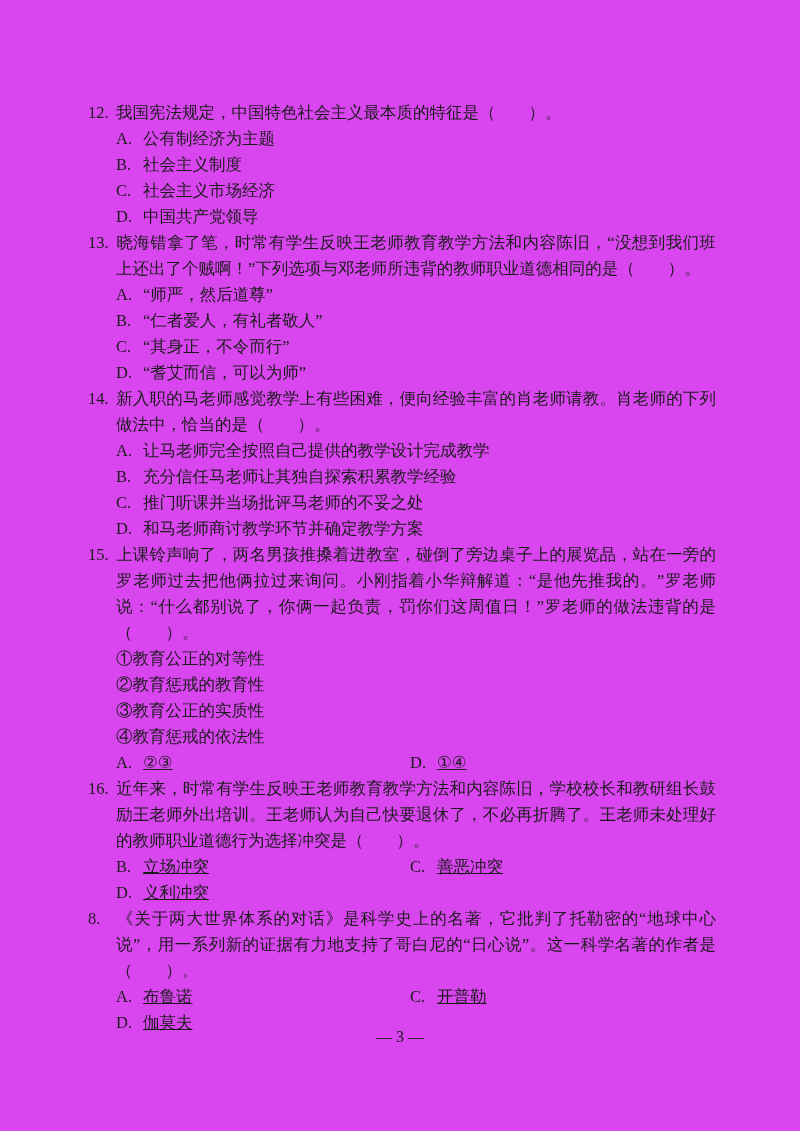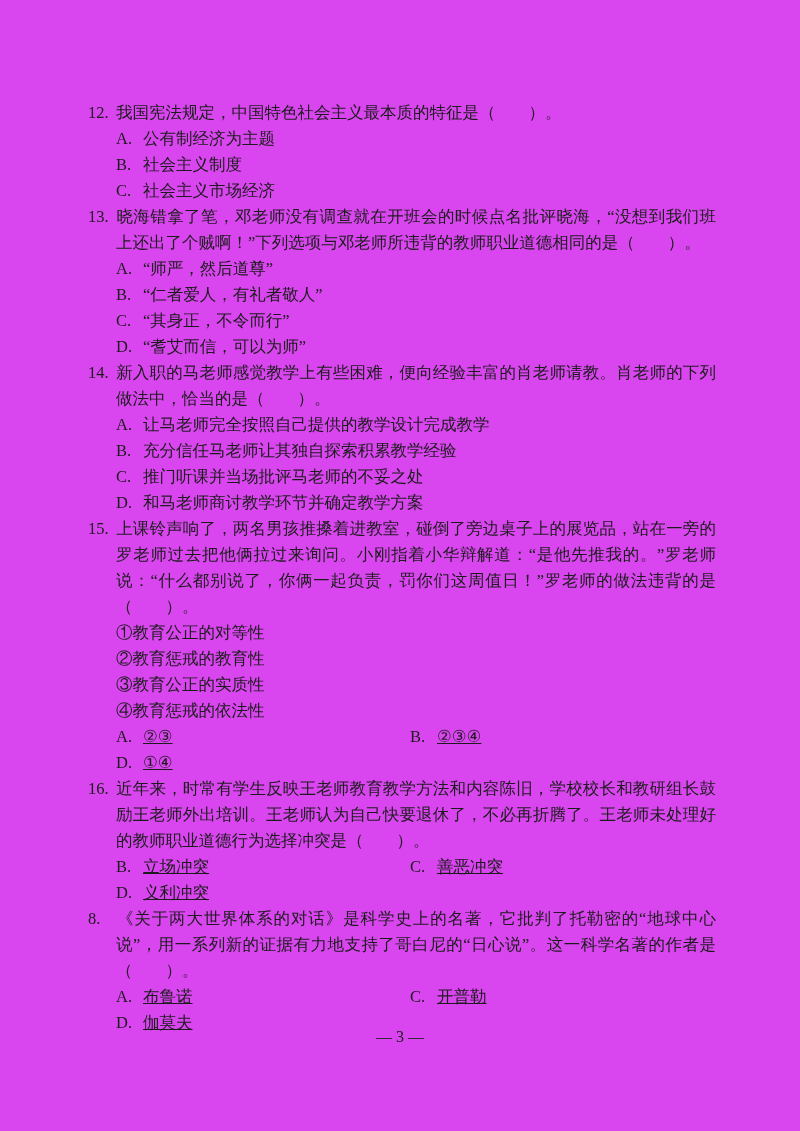--- a/index.html
+++ b/index.html
@@ -63,25 +63,26 @@
 
 <div class="page">
   <div class="content">
 
     <div class="question">
       <p class="stem"><span class="qnum">12.</span><span>我国宪法规定，中国特色社会主义最本质的特征是（　　）。</span></p>
       <div class="options">
         <div class="option-row"><span class="opt-label">A.</span><span class="opt-text">公有制经济为主题</span></div>
         <div class="option-row"><span class="opt-label">B.</span><span class="opt-text">社会主义制度</span></div>
         <div class="option-row"><span class="opt-label">C.</span><span class="opt-text">社会主义市场经济</span></div>
+        <div class="option-row"><span class="opt-label">D.</span><span class="opt-text">中国共产党领导</span></div>
       </div>
     </div>
 
     <div class="question">
-      <p class="stem"><span class="qnum">13.</span><span>晓海错拿了笔，邓老师没有调查就在开班会的时候点名批评晓海，“没想到我们班上还出了个贼啊！”下列选项与邓老师所违背的教师职业道德相同的是（　　）。</span></p>
+      <p class="stem"><span class="qnum">13.</span><span>晓海错拿了笔，时常有学生反映王老师教育教学方法和内容陈旧，“没想到我们班上还出了个贼啊！”下列选项与邓老师所违背的教师职业道德相同的是（　　）。</span></p>
       <div class="options">
         <div class="option-row"><span class="opt-label">A.</span><span class="opt-text">“师严，然后道尊”</span></div>
         <div class="option-row"><span class="opt-label">B.</span><span class="opt-text">“仁者爱人，有礼者敬人”</span></div>
         <div class="option-row"><span class="opt-label">C.</span><span class="opt-text">“其身正，不令而行”</span></div>
         <div class="option-row"><span class="opt-label">D.</span><span class="opt-text">“耆艾而信，可以为师”</span></div>
       </div>
     </div>
 
     <div class="question">
       <p class="stem"><span class="qnum">14.</span><span>新入职的马老师感觉教学上有些困难，便向经验丰富的肖老师请教。肖老师的下列做法中，恰当的是（　　）。</span></p>
@@ -96,21 +97,20 @@
     <div class="question">
       <p class="stem"><span class="qnum">15.</span><span>上课铃声响了，两名男孩推搡着进教室，碰倒了旁边桌子上的展览品，站在一旁的罗老师过去把他俩拉过来询问。小刚指着小华辩解道：“是他先推我的。”罗老师说：“什么都别说了，你俩一起负责，罚你们这周值日！”罗老师的做法违背的是（　　）。</span></p>
       <div class="items">
         <div class="item-row">①教育公正的对等性</div>
         <div class="item-row">②教育惩戒的教育性</div>
         <div class="item-row">③教育公正的实质性</div>
         <div class="item-row">④教育惩戒的依法性</div>
       </div>
       <div class="options-grid">
         <div class="option-row"><span class="opt-label">A.</span><span class="opt-text">②③</span></div>
-        <div class="option-row"><span class="opt-label">B.</span><span class="opt-text">②③④</span></div>
         <div class="option-row"><span class="opt-label">D.</span><span class="opt-text">①④</span></div>
       </div>
     </div>
 
     <div class="question">
       <p class="stem"><span class="qnum">16.</span><span>近年来，时常有学生反映王老师教育教学方法和内容陈旧，学校校长和教研组长鼓励王老师外出培训。王老师认为自己快要退休了，不必再折腾了。王老师未处理好的教师职业道德行为选择冲突是（　　）。</span></p>
       <div class="options-grid">
         <div class="option-row"><span class="opt-label">B.</span><span class="opt-text">立场冲突</span></div>
         <div class="option-row"><span class="opt-label">C.</span><span class="opt-text">善恶冲突</span></div>
         <div class="option-row"><span class="opt-label">D.</span><span class="opt-text">义利冲突</span></div>

